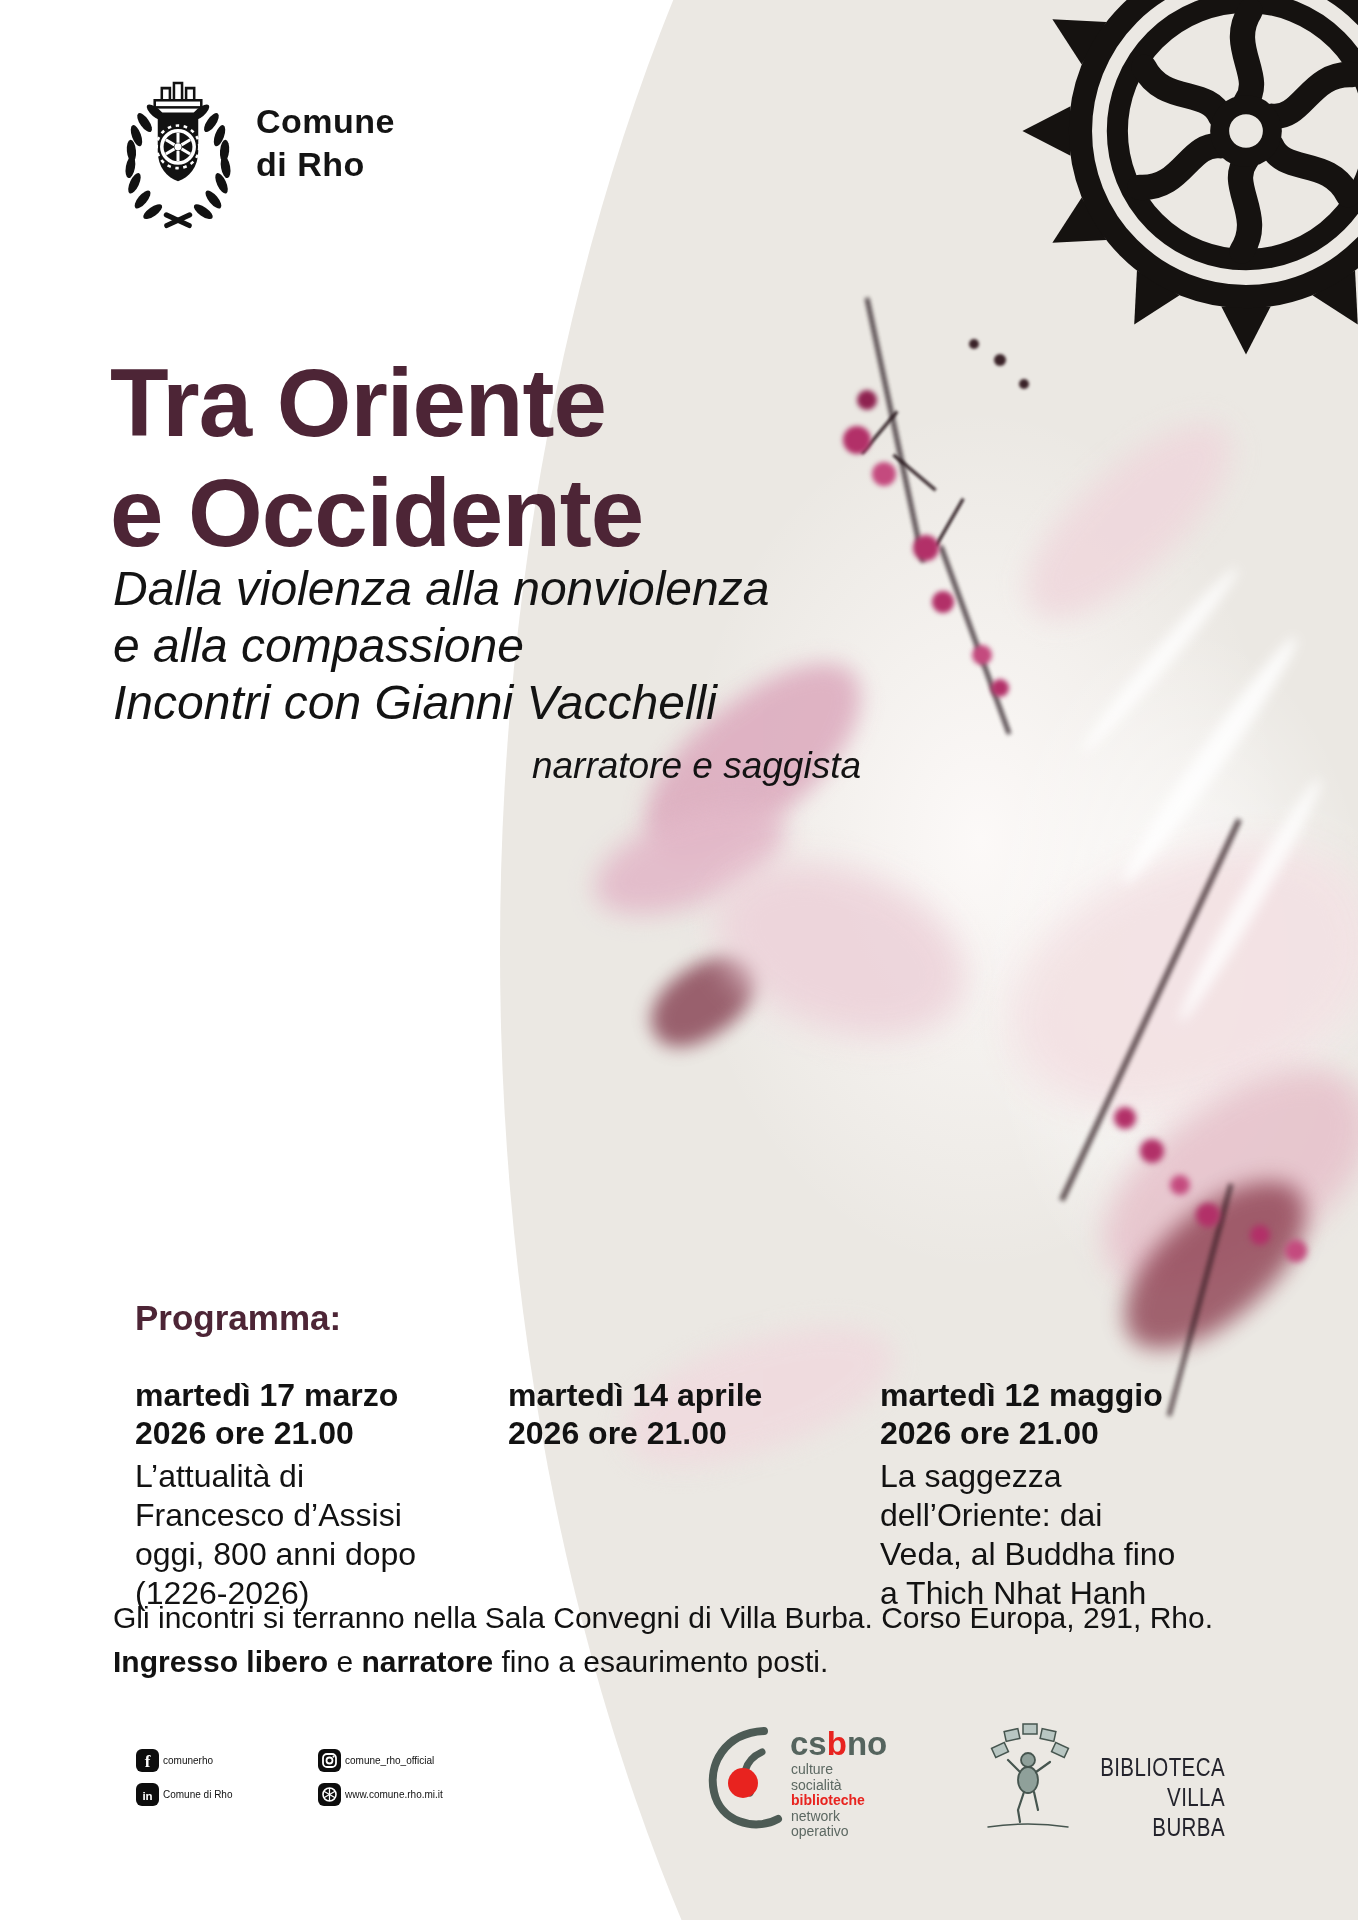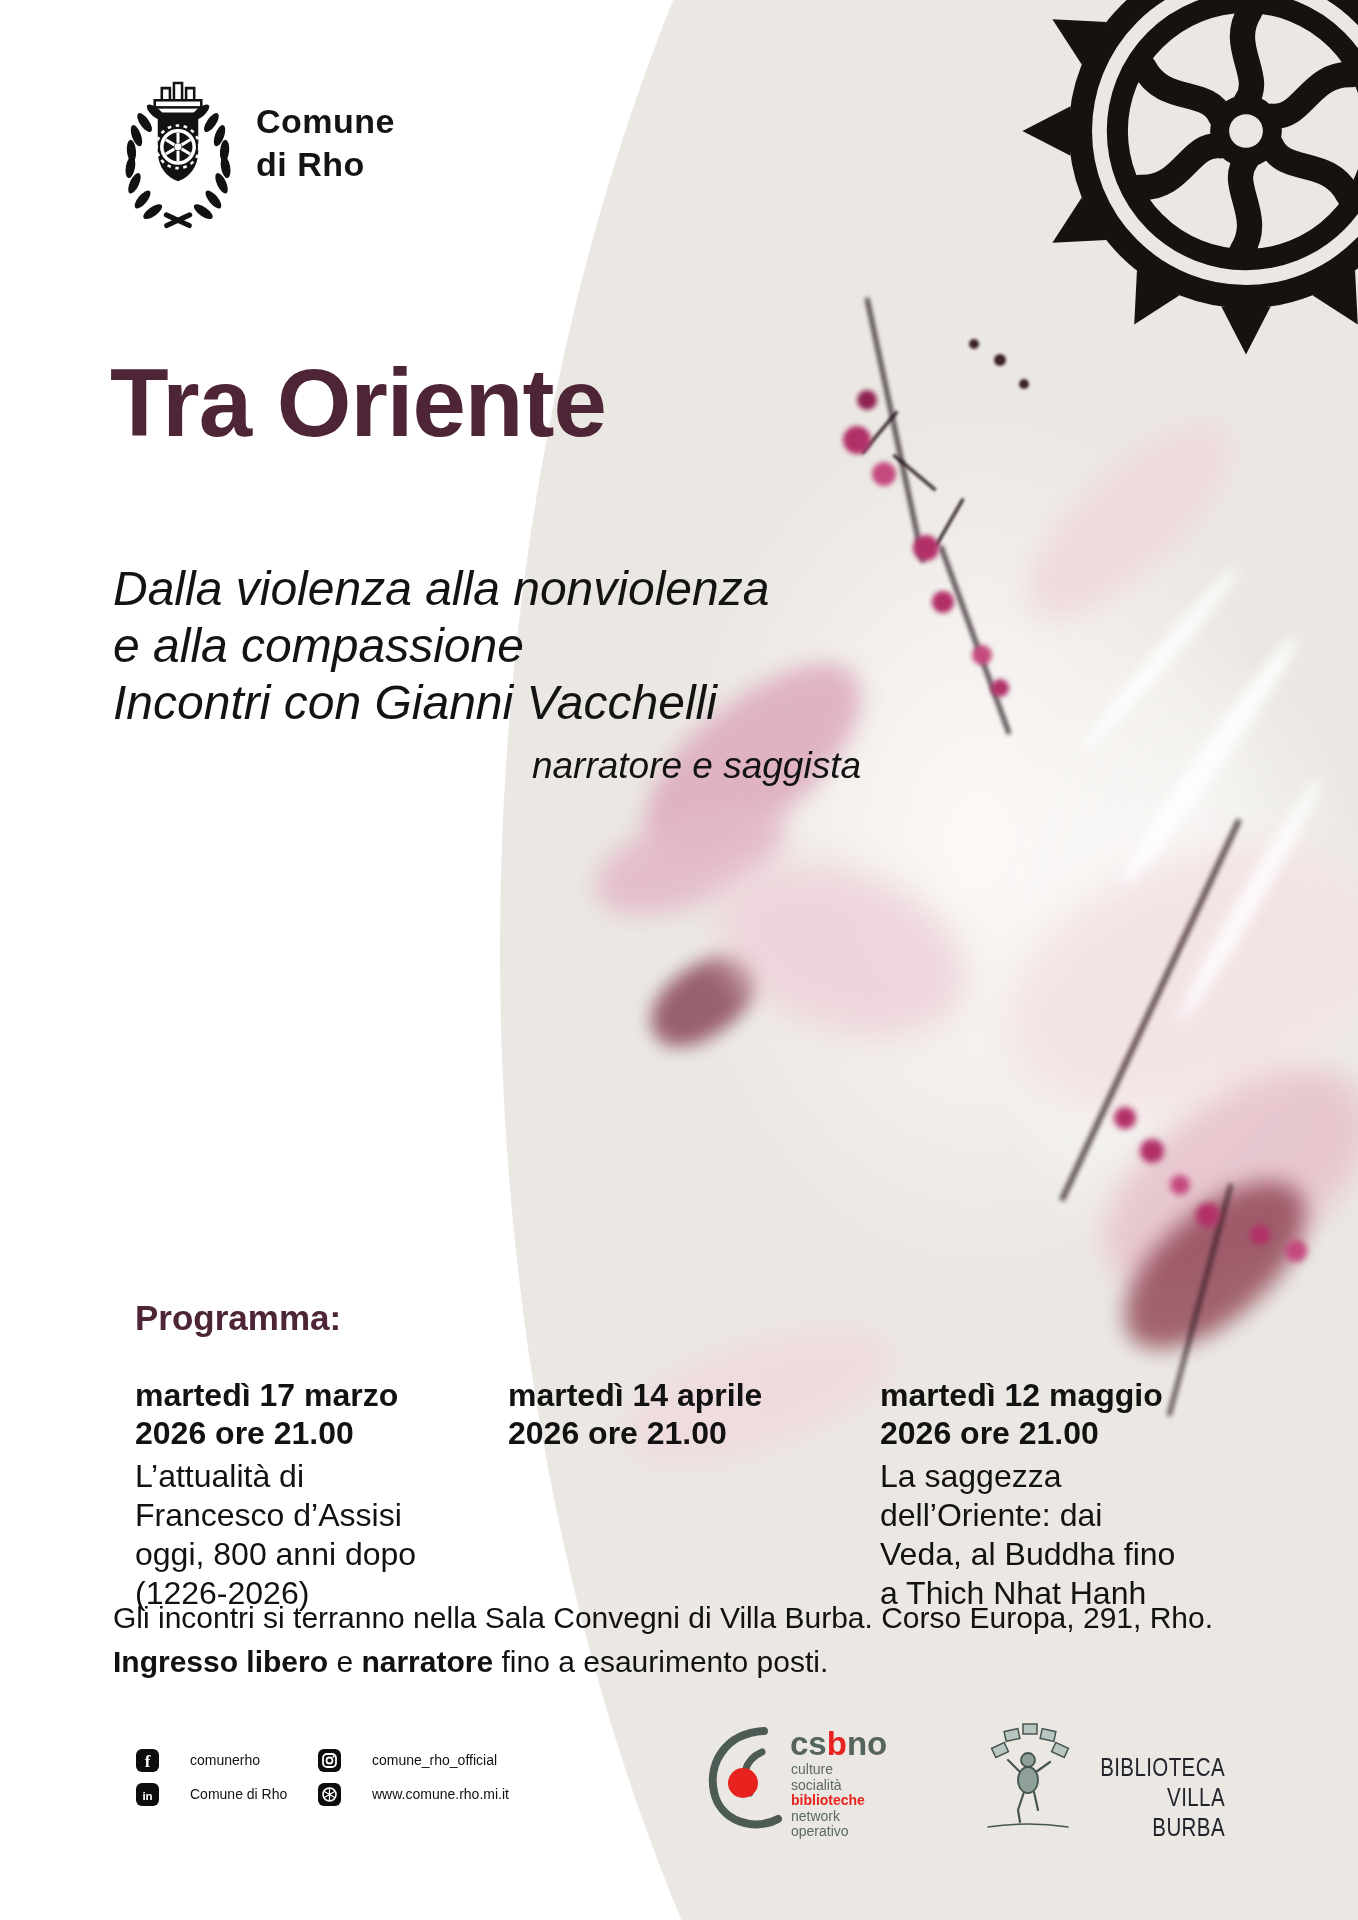--- a/index.html
+++ b/index.html
@@ -28,21 +28,21 @@
   .event{top:1376px;width:365px;z-index:3;font-size:32px;color:#121212;}
   .event .date{font-weight:700;line-height:38px;}
   .event .desc{line-height:39px;margin-top:5px;font-weight:400;}
   .venue{left:113px;top:1596px;width:1220px;z-index:3;font-size:30px;line-height:44px;color:#121212;}
   .venue b{font-weight:700;text-align:center;}
   
   .social{left:136px;top:1748px;z-index:3;}
   .social-row{display:flex;align-items:center;height:24px;margin-bottom:10px;}
   .sicon{width:23px;height:23px;border-radius:6px;background:#0d0d0d;display:flex;
          align-items:center;justify-content:center;flex:0 0 23px;}
-  .slabel{margin-left:31px;font-size:14px;color:#111;}
+  .slabel{margin-left:4px;font-size:10px;color:#111;}
   .social-col2{left:318px;}
   .csbno{left:700px;top:1722px;z-index:3;}
   .csbno-name{position:absolute;left:90px;top:3px;font-size:33px;font-weight:700;color:#55645e;letter-spacing:0;}
   .csbno-name .red{color:#e8231f;}
   .csbno-tag{position:absolute;left:91px;top:40px;font-size:14px;line-height:15.5px;color:#5c6862;}
   .csbno-tag .red{color:#e8231f;font-weight:700;}
   .bvb{left:1065px;top:1752px;width:160px;z-index:3;text-align:right;font-size:25px;line-height:30px;
        color:#23232c;font-weight:400;transform:scaleX(0.82);transform-origin:right;letter-spacing:0.5px;}
 </style>
 </head>
@@ -168,20 +168,21 @@
     <circle cx="65" cy="68" r="3.5" fill="#ffffff"></circle>
   </svg>
 
   <div class="abs logo-text">
     <div>Comune</div>
     <div>di Rho</div>
   </div>
 
   <div class="abs title">
     <div>Tra Oriente</div>
+    <div>e Occidente</div>
   </div>
 
   <div class="abs subtitle">
     <div>Dalla violenza alla nonviolenza</div>
     <div>e alla compassione</div>
     <div>Incontri con Gianni Vacchelli</div>
     <div class="small">narratore e saggista</div>
   </div>
 
   <div class="abs prog-head">Programma:</div>

